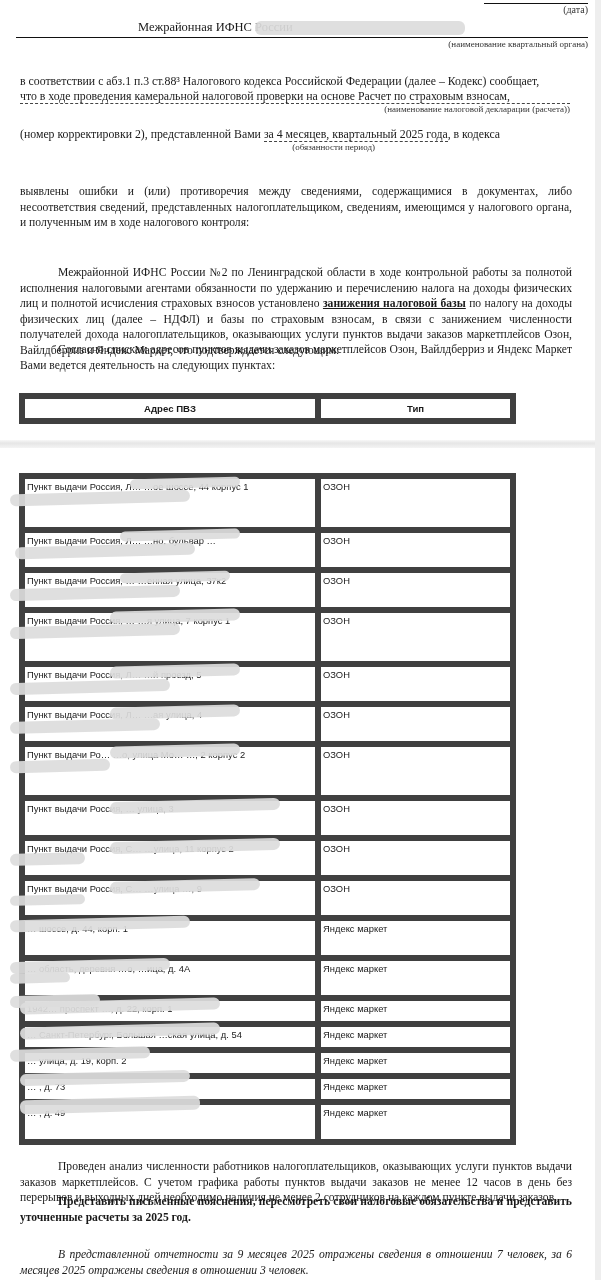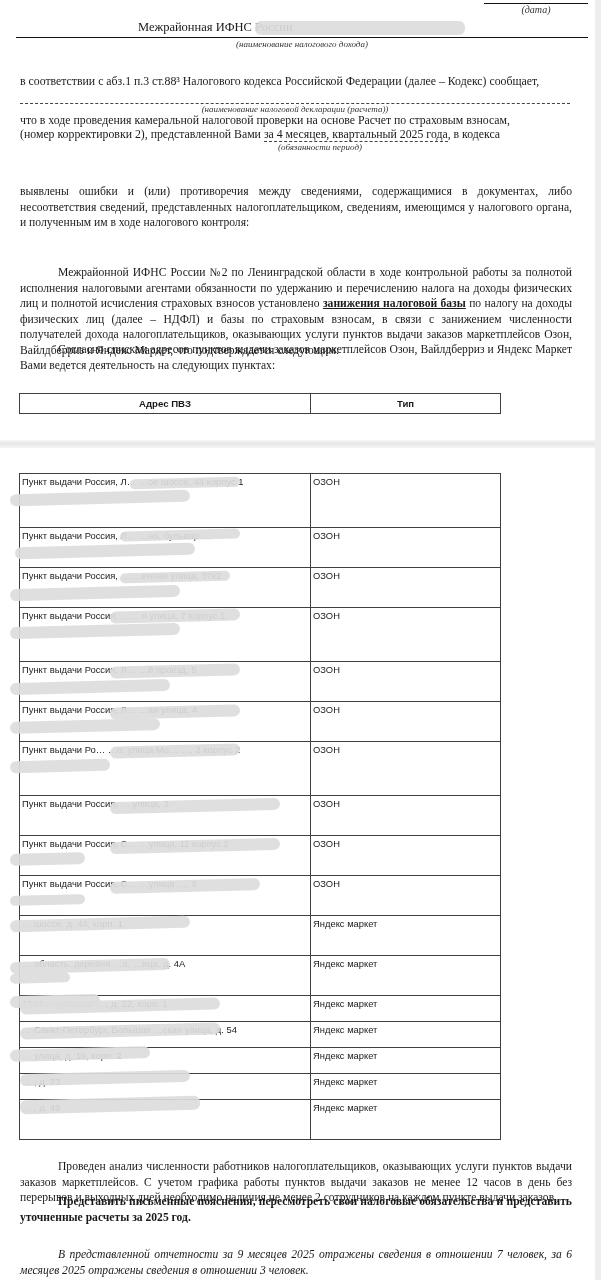--- a/index.html
+++ b/index.html
@@ -3,56 +3,56 @@
 <meta charset="utf-8">
 <style>
   html, body { margin: 0; padding: 0; }
   body {
     width: 601px; height: 1280px; overflow: hidden; position: relative;
     background: #ffffff; color: #1a1a1a;
     font-family: "Liberation Serif", serif;
   }
   .abs { position: absolute; }
   .serif { font-family: "Liberation Serif", serif; }
-  .caption { font-size: 9px; font-style: italic; color: #333; text-align: center; }
+  .caption { font-size: 9px; color: #333; text-align: right; }
   .line-solid { position: absolute; height: 0; border-top: 1px solid #111; }
   .line-dash { position: absolute; height: 0; border-top: 1px dashed #444; }
   .p { position: absolute; left: 20px; width: 552px; font-size: 11.6px; line-height: 15.6px; text-align: justify; }
   .indent { text-indent: 38px; }
   .redact { position: absolute; background: #dcdcdc; border-radius: 6px; opacity: 0.92; }
   .right-edge { position: absolute; right: 0; top: 0; width: 6px; height: 1280px; background: #eeeeee; }
   .page-break {
     position: absolute; left: 0; width: 601px; top: 440px; height: 8px;
     background: linear-gradient(#f7f7f7, #e6e6e6 40%, #f4f4f4);
   }
   table.pvz {
     position: absolute; left: 19px; border-collapse: collapse;
     font-family: "Liberation Sans", sans-serif; font-size: 9.4px; line-height: 13.4px;
   }
   table.pvz td, table.pvz th {
-    border: 1px solid #404040; vertical-align: top; padding: 1px 2px; text-align: left; font-weight: normal;
+    border: 6px solid #404040; vertical-align: top; padding: 1px 2px; text-align: left; font-weight: normal;
   }
   table.header-table th { font-weight: bold; text-align: center; padding: 3px 2px; font-size: 9.6px; }
   .col-addr { width: 286px; }
   .col-type { width: 185px; margin-left: 27px; }
   b.ul { text-decoration: underline; }
 </style>
 </head>
 <body>
 
 <div class="line-solid" style="left:484px; top:3px; width:104px;"></div>
 <div class="abs caption" style="left:484px; top:4px; width:104px; font-size:10px;">(дата)</div>
 
 <div class="abs serif" style="left:138px; top:20px; font-size:12.5px;">Межрайонная ИФНС России</div>
 <div class="redact" style="left:255px; top:21px; width:210px; height:14px;"></div>
 <div class="line-solid" style="left:16px; top:37px; width:572px;"></div>
-<div class="abs caption" style="left:16px; top:39px; width:572px;">(наименование налогового дохода)</div>
+<div class="abs caption" style="left:16px; top:39px; width:572px;">(наименование квартальный органа)</div>
 
 <div class="abs serif" style="left:20px; top:74px; font-size:11.8px; white-space:nowrap;">в соответствии с абз.1 п.3 ст.88³ Налогового кодекса Российской Федерации (далее – Кодекс) сообщает,</div>
-<div class="abs serif" style="left:20px; top:89px; font-size:11.8px; white-space:nowrap;margin-top:24px;">что в ходе проведения камеральной налоговой проверки на основе Расчет по страховым взносам,</div>
+<div class="abs serif" style="left:20px; top:89px; font-size:11.8px; white-space:nowrap;">что в ходе проведения камеральной налоговой проверки на основе Расчет по страховым взносам,</div>
 <div class="line-dash" style="left:20px; top:103px; width:550px;"></div>
 <div class="abs caption" style="left:20px; top:104px; width:550px;">(наименование налоговой декларации (расчета))</div>
 
 <div class="abs serif" style="left:20px; top:127px; font-size:11.8px; white-space:nowrap;">
   <span>(номер корректировки 2), представленной Вами </span><span style="border-bottom:1px dashed #444;">за 4 месяцев, квартальный 2025 года</span><span>, в кодекса</span>
 </div>
 <div class="abs caption" style="left:265px; top:142px; width:110px;">(обязанности период)</div>
 
 <div class="p" style="top:184px;">выявлены ошибки и (или) противоречия между сведениями, содержащимися в документах, либо несоответствия сведений, представленных налогоплательщиком, сведениям, имеющимся у налогового органа, и полученным им в ходе налогового контроля:</div>
 

